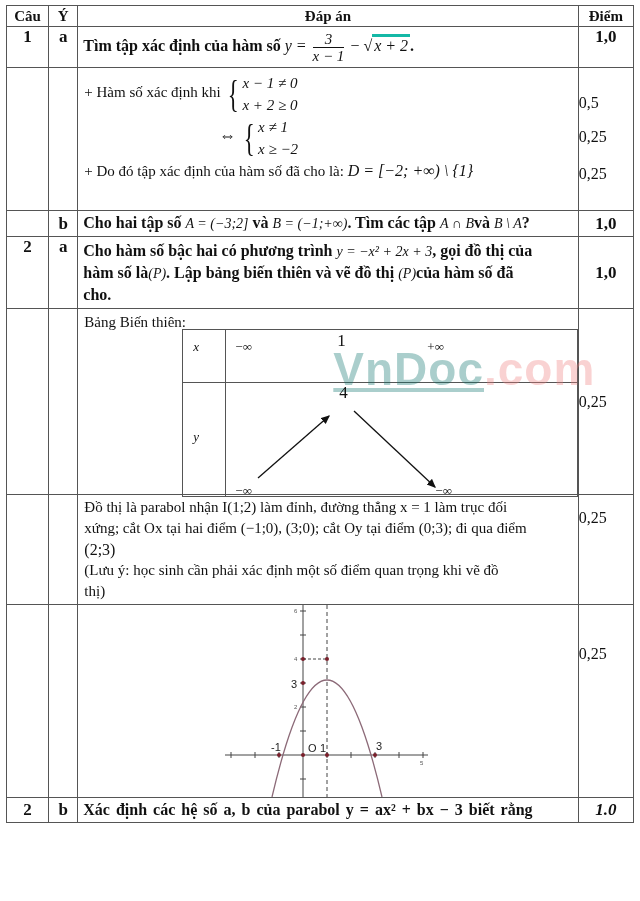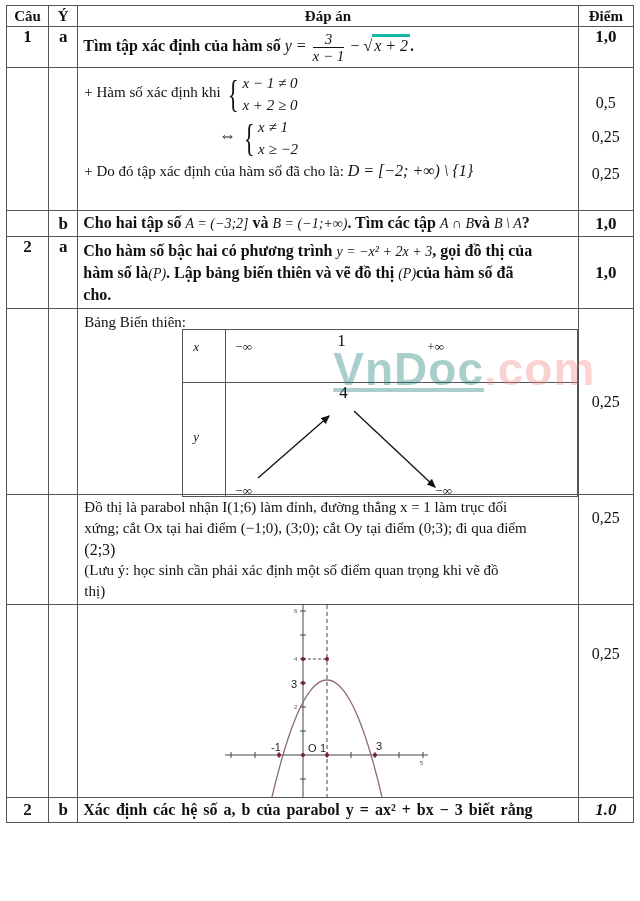--- a/index.html
+++ b/index.html
@@ -3,21 +3,21 @@
 <meta charset="utf-8">
 <style>
   html, body { margin:0; padding:0; background:#ffffff; }
   body { width:640px; height:901px; position:relative; overflow:hidden;
          font-family:"Liberation Serif", "DejaVu Serif", serif; color:#111; }
   .tbl { position:absolute; left:6px; top:5px; width:628px; border-collapse:collapse; table-layout:fixed; }
   .tbl td { border:1px solid #555; padding:0; vertical-align:top; position:relative; }
   .c1 { width:42px; } .c2 { width:29px; } .c3 { width:498px; } .c4 { width:55px; }
   .hdr td { font-weight:bold; font-size:15px; text-align:center; height:20px; line-height:20px; }
   .num { font-weight:bold; font-size:17px; text-align:center; }
-  .pts { text-align:center; font-size:16px; }
+  .pts { font-size:16px; }
   .ptsb { text-align:center; font-size:17px; font-weight:bold; }
   .q { font-weight:bold; font-size:16px; padding:3px 5px !important; line-height:24px; }
   .ans { font-size:15px; padding:2px 6px !important; line-height:22px; }
   .m { font-style:italic; font-family:"Liberation Serif", serif; font-weight:normal; font-size:14px; }
   .frac { display:inline-block; vertical-align:middle; text-align:center; font-style:italic; font-weight:normal; margin:0 2px; }
   .frac span { display:block; line-height:16px; font-size:15px; }
   .frac .den { border-top:1px solid #111; }
   .sqrt { border-top:3px solid #14b8a6; padding:0 2px; font-style:italic; font-weight:normal; }
   .brace { display:inline-block; vertical-align:middle; font-size:38px; line-height:38px; font-weight:normal; transform:scaleX(0.6); margin-right:-4px; }
   .sys { display:inline-block; vertical-align:middle; font-style:italic; font-size:15px; line-height:22px; }
@@ -149,21 +149,21 @@
         </svg>
       </div>
     </td>
     <td class="pts" style="vertical-align:middle">0,25</td>
   </tr>
 
   <tr style="height:107px">
     <td></td>
         <td></td>
     <td class="ans" style="line-height:21px; padding-top:2px !important; text-align:justify">
-      <div>Đồ thị là parabol nhận I(1;6) làm đỉnh, đường thẳng x = 1 làm trục đối</div>
+      <div>Đồ thị là parabol nhận I(1;2) làm đỉnh, đường thẳng x = 1 làm trục đối</div>
       <div>xứng; cắt Ox tại hai điểm (−1;0), (3;0); cắt Oy tại điểm (0;3); đi qua điểm</div>
       <div style="font-size:16px">(2;3)</div>
       <div>(Lưu ý: học sinh cần phải xác định một số điểm quan trọng khi vẽ đồ</div>
       <div>thị)</div>
     </td>
     <td class="pts" style="padding-top:14px">0,25</td>
   </tr>
 
   <tr style="height:193px">
     <td></td>

